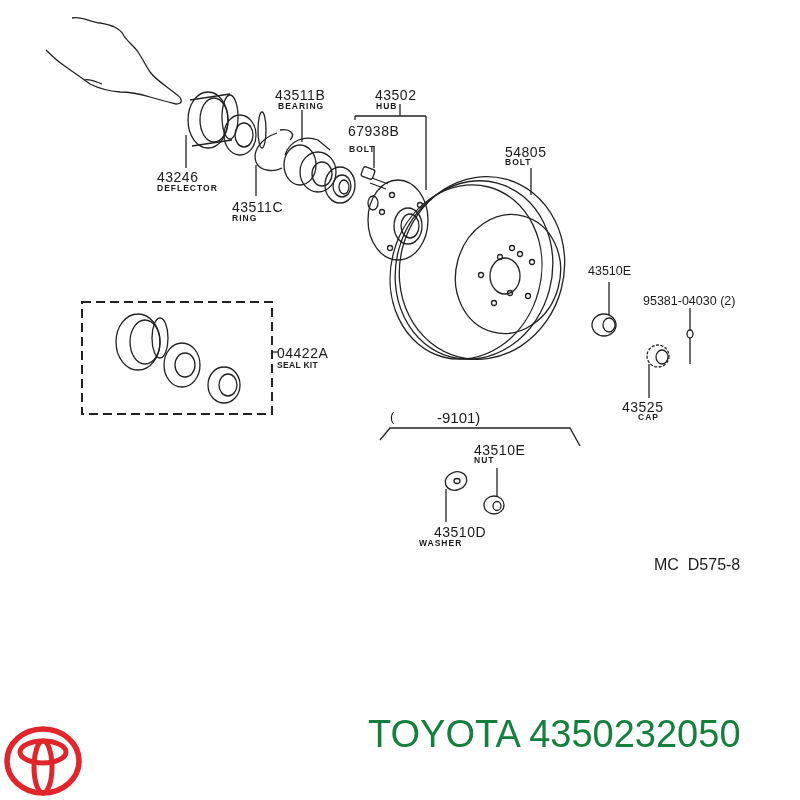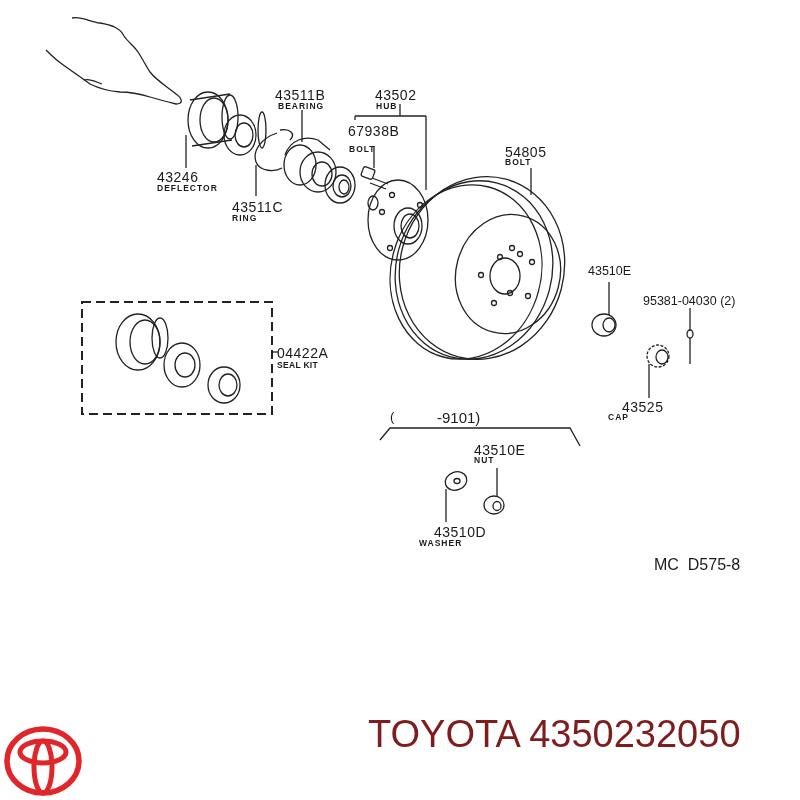--- a/index.html
+++ b/index.html
@@ -2,21 +2,21 @@
 <html><head>
 <meta charset="utf-8">
 <style>
   html, body { margin:0; padding:0; background:#ffffff; }
   body { width:800px; height:800px; position:relative; overflow:hidden; font-family:"Liberation Sans", sans-serif; color:#111; }
   svg.diagram { position:absolute; left:0; top:0; width:800px; height:800px; }
   .lbl { position:absolute; line-height:1; white-space:nowrap; }
   .num { font-size:14px; font-weight:normal; letter-spacing:0.5px; color:#1a1a1a; }
   .sub { font-size:8.5px; font-weight:bold; letter-spacing:1px; color:#1a1a1a; }
   .plain { font-size:12.5px; color:#1a1a1a; }
-  .brand { position:absolute; left:368px; top:713px; font-size:38px; color:#7f1d1d; white-space:nowrap; }
+  .brand { position:absolute; left:368px; top:713px; font-size:38px; color:#15803d; white-space:nowrap; }
   .logo { position:absolute; left:4px; top:725px; width:78px; height:72px; }
 </style>
 </head>
 <body>
 
 <svg class="diagram" viewBox="0 0 800 800" fill="none" stroke="#222" stroke-width="1.3">
 
   <g>
     <path d="M72 18 C82 16 90 22 100 23 C112 25 120 28 124 36 C128 42 134 46 138 52 C142 58 146 66 150 72 C156 80 166 86 176 94 C182 98 184 104 176 104 C168 102 160 100 150 97 C140 94 130 92 120 92 C108 91 98 88 90 84 C82 78 70 70 62 64 C56 60 50 54 46 50"></path>
     <path d="M84 80 C90 78 96 82 102 84"></path>
@@ -163,21 +163,21 @@
 <div class="lbl sub" style="left:505px;top:158px">BOLT</div>
 
 <div class="lbl plain" style="left:588px;top:265px">43510E</div>
 
 <div class="lbl plain" style="left:643px;top:295px">95381-04030 (2)</div>
 
 <div class="lbl num" style="left:277px;top:346px">04422A</div>
 <div class="lbl sub" style="left:277px;top:361px;letter-spacing:0.3px">SEAL KIT</div>
 
 <div class="lbl num" style="left:622px;top:400px">43525</div>
-<div class="lbl sub" style="left:608px;top:413px">CAP</div>
+<div class="lbl sub" style="left:638px;top:413px">CAP</div>
 
 <div class="lbl plain" style="left:390px;top:410px;font-size:13px">(</div>
 <div class="lbl plain" style="left:437px;top:410px;font-size:15px">-9101)</div>
 
 <div class="lbl num" style="left:474px;top:443px">43510E</div>
 <div class="lbl sub" style="left:474px;top:456px">NUT</div>
 
 <div class="lbl num" style="left:434px;top:525px">43510D</div>
 <div class="lbl sub" style="left:419px;top:539px">WASHER</div>
 

